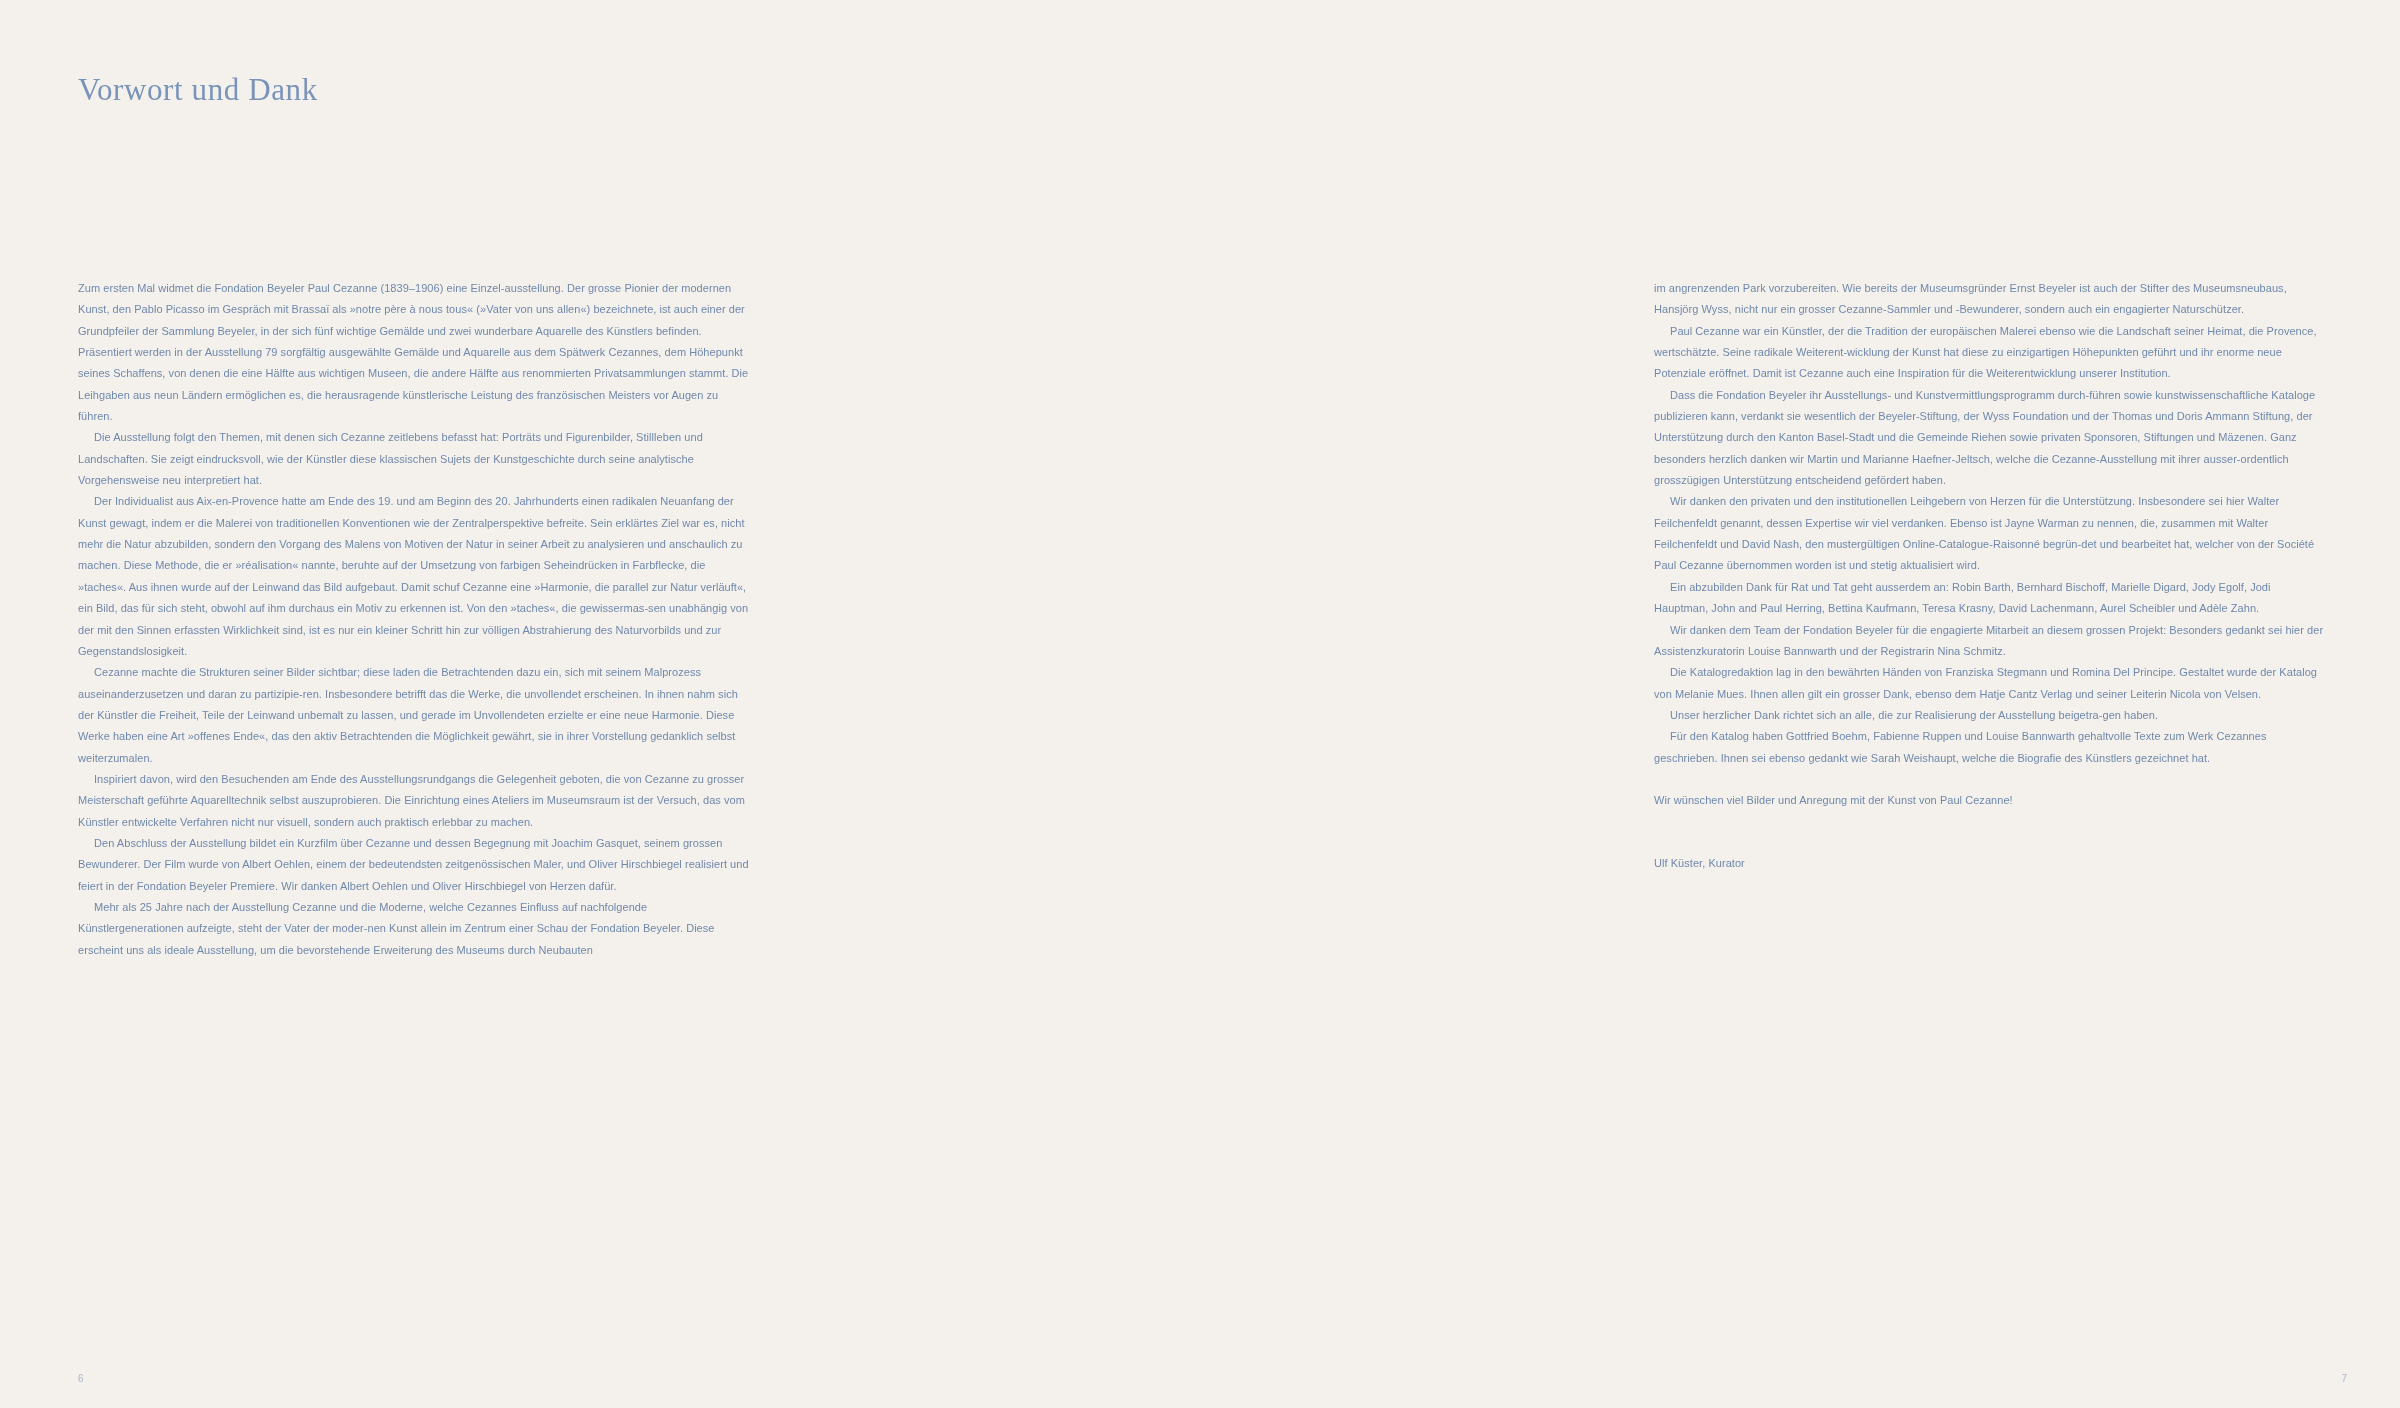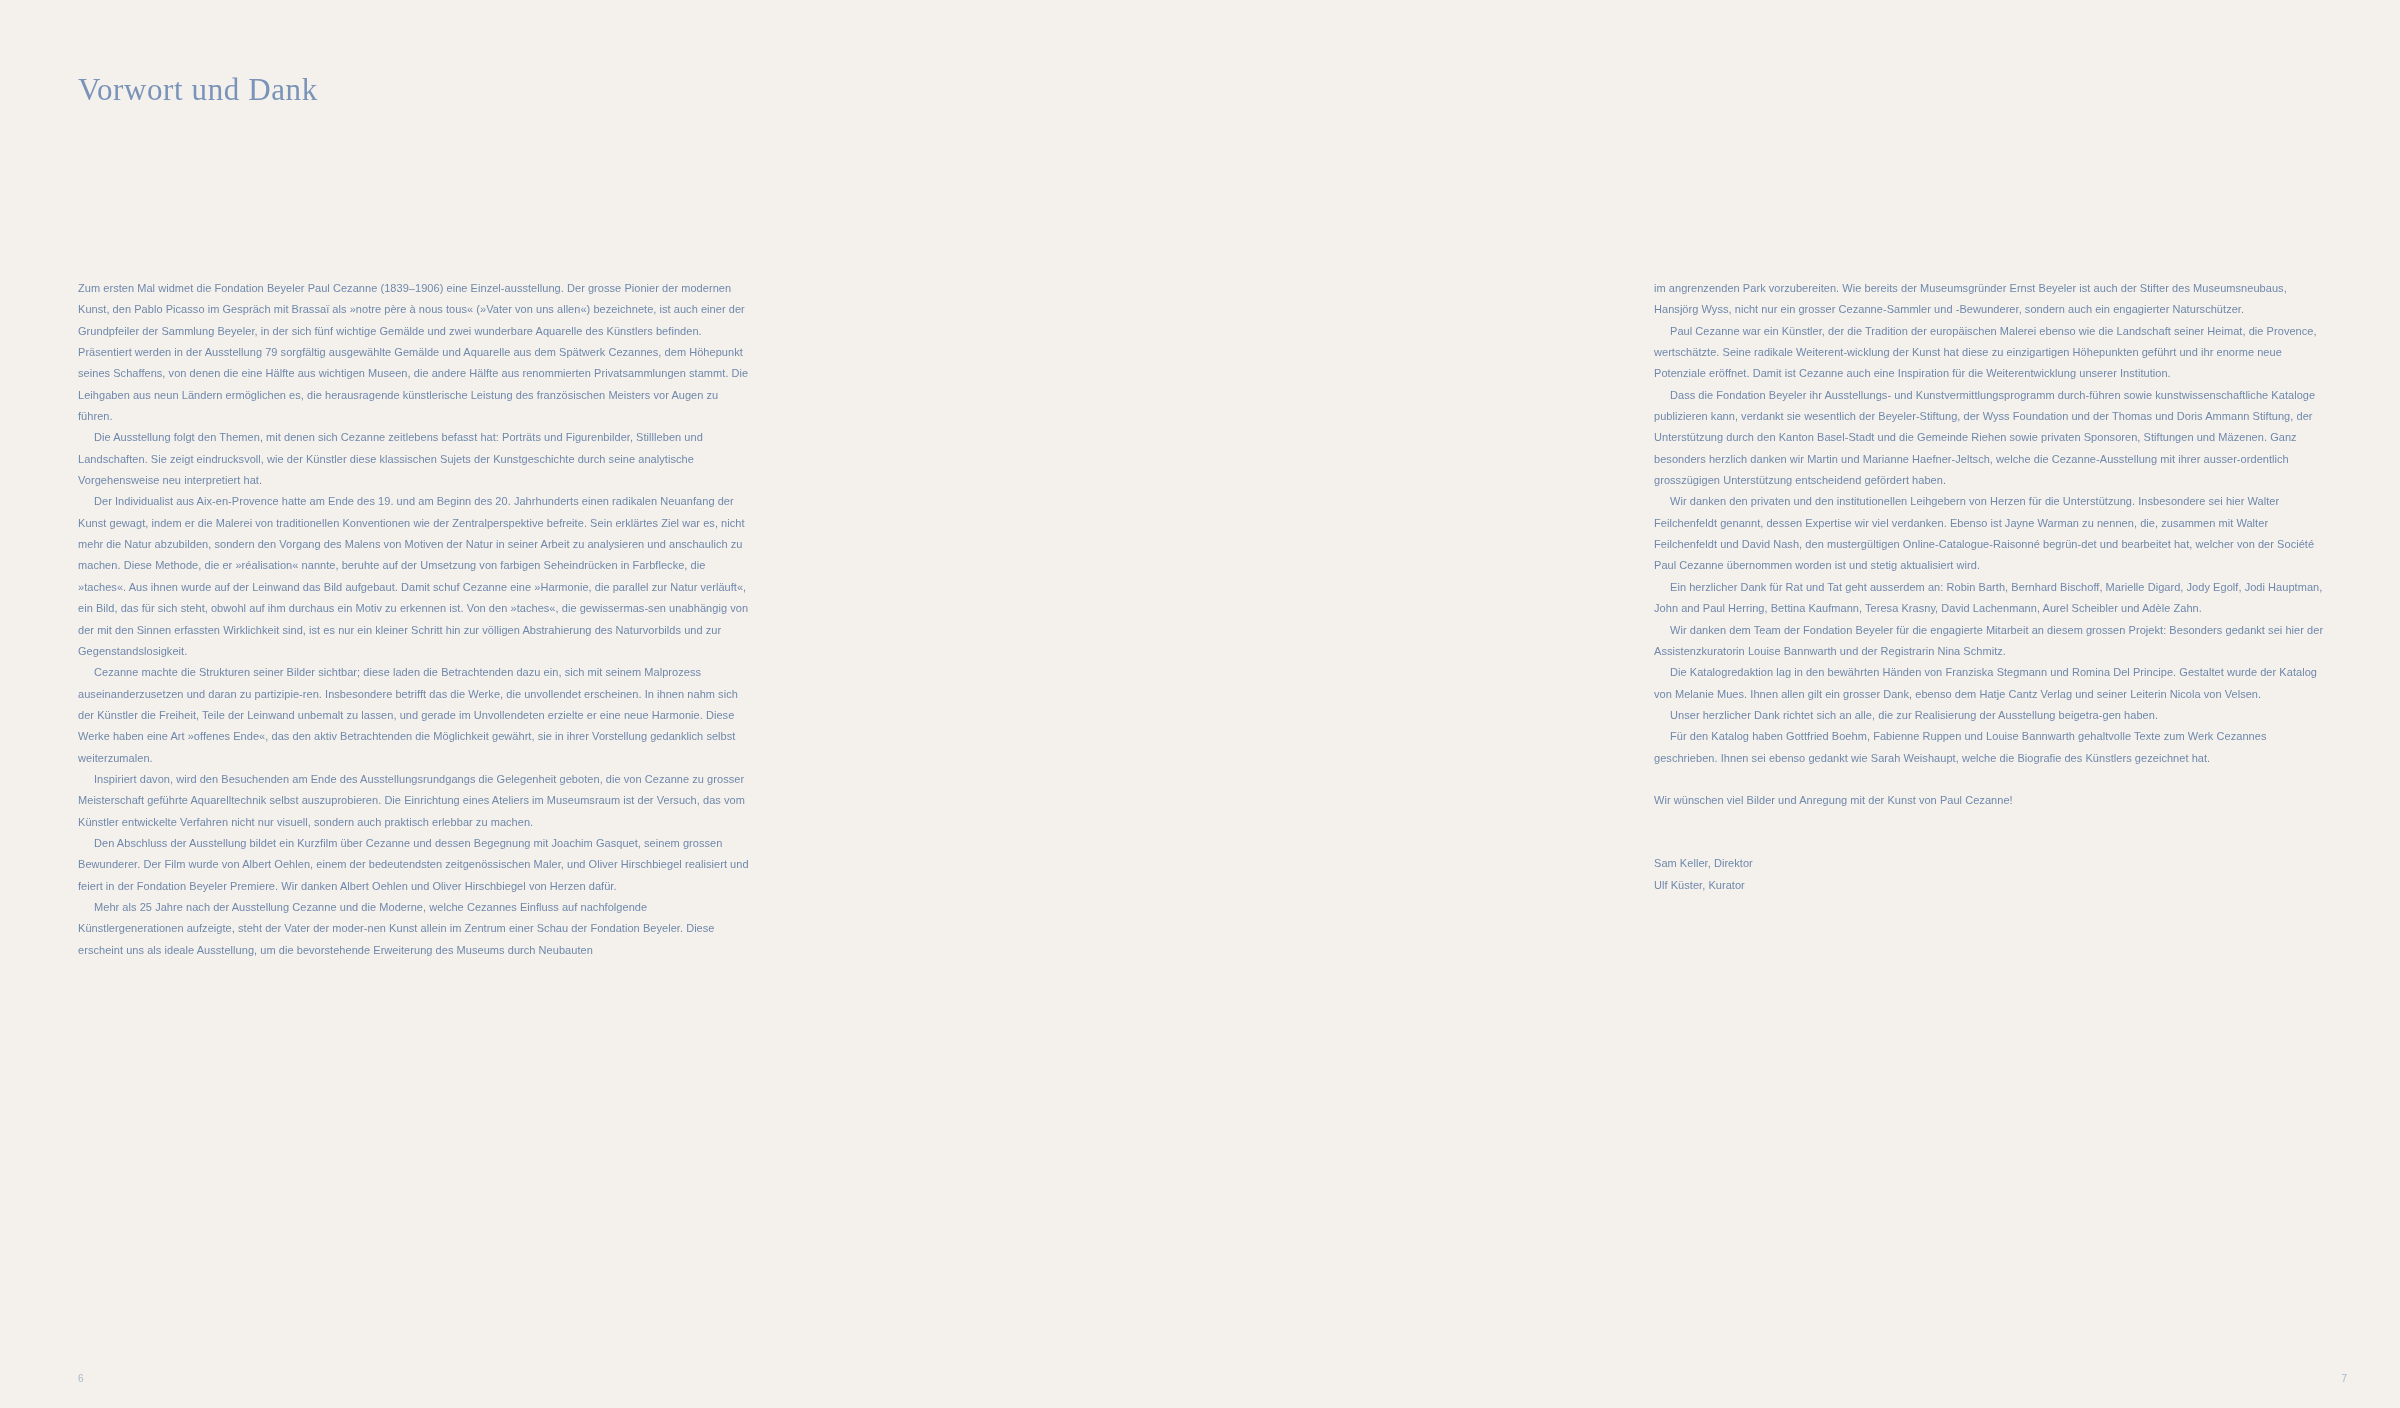--- a/index.html
+++ b/index.html
@@ -82,28 +82,27 @@
     <p class="indent">Inspiriert davon, wird den Besuchenden am Ende des Ausstellungsrundgangs die Gelegenheit geboten, die von Cezanne zu grosser Meisterschaft geführte Aquarelltechnik selbst auszuprobieren. Die Einrichtung eines Ateliers im Museumsraum ist der Versuch, das vom Künstler entwickelte Verfahren nicht nur visuell, sondern auch praktisch erlebbar zu machen.</p>
     <p class="indent">Den Abschluss der Ausstellung bildet ein Kurzfilm über Cezanne und dessen Begegnung mit Joachim Gasquet, seinem grossen Bewunderer. Der Film wurde von Albert Oehlen, einem der bedeutendsten zeitgenössischen Maler, und Oliver Hirschbiegel realisiert und feiert in der Fondation Beyeler Premiere. Wir danken Albert Oehlen und Oliver Hirschbiegel von Herzen dafür.</p>
     <p class="indent">Mehr als 25 Jahre nach der Ausstellung Cezanne und die Moderne, welche Cezannes Einfluss auf nachfolgende Künstlergenerationen aufzeigte, steht der Vater der moder-nen Kunst allein im Zentrum einer Schau der Fondation Beyeler. Diese erscheint uns als ideale Ausstellung, um die bevorstehende Erweiterung des Museums durch Neubauten</p>
   </div>
 
   <div class="col col-right">
     <p>im angrenzenden Park vorzubereiten. Wie bereits der Museumsgründer Ernst Beyeler ist auch der Stifter des Museumsneubaus, Hansjörg Wyss, nicht nur ein grosser Cezanne-Sammler und -Bewunderer, sondern auch ein engagierter Naturschützer.</p>
     <p class="indent">Paul Cezanne war ein Künstler, der die Tradition der europäischen Malerei ebenso wie die Landschaft seiner Heimat, die Provence, wertschätzte. Seine radikale Weiterent-wicklung der Kunst hat diese zu einzigartigen Höhepunkten geführt und ihr enorme neue Potenziale eröffnet. Damit ist Cezanne auch eine Inspiration für die Weiterentwicklung unserer Institution.</p>
     <p class="indent">Dass die Fondation Beyeler ihr Ausstellungs- und Kunstvermittlungsprogramm durch-führen sowie kunstwissenschaftliche Kataloge publizieren kann, verdankt sie wesentlich der Beyeler-Stiftung, der Wyss Foundation und der Thomas und Doris Ammann Stiftung, der Unterstützung durch den Kanton Basel-Stadt und die Gemeinde Riehen sowie privaten Sponsoren, Stiftungen und Mäzenen. Ganz besonders herzlich danken wir Martin und Marianne Haefner-Jeltsch, welche die Cezanne-Ausstellung mit ihrer ausser-ordentlich grosszügigen Unterstützung entscheidend gefördert haben.</p>
     <p class="indent">Wir danken den privaten und den institutionellen Leihgebern von Herzen für die Unterstützung. Insbesondere sei hier Walter Feilchenfeldt genannt, dessen Expertise wir viel verdanken. Ebenso ist Jayne Warman zu nennen, die, zusammen mit Walter Feilchenfeldt und David Nash, den mustergültigen Online-Catalogue-Raisonné begrün-det und bearbeitet hat, welcher von der Société Paul Cezanne übernommen worden ist und stetig aktualisiert wird.</p>
-    <p class="indent">Ein herzlicher Dank für Rat und Tat geht ausserdem an: Robin Barth, Bernhard Bischoff, Marielle Digard, Jody Egolf, Jodi Hauptman, John and Paul Herring, Bettina Kaufmann, Teresa Krasny, David Lachenmann, Aurel Scheibler und Adèle Zahn.</p>
+    <p class="indent">Ein abzubilden Dank für Rat und Tat geht ausserdem an: Robin Barth, Bernhard Bischoff, Marielle Digard, Jody Egolf, Jodi Hauptman, John and Paul Herring, Bettina Kaufmann, Teresa Krasny, David Lachenmann, Aurel Scheibler und Adèle Zahn.</p>
     <p class="indent">Wir danken dem Team der Fondation Beyeler für die engagierte Mitarbeit an diesem grossen Projekt: Besonders gedankt sei hier der Assistenzkuratorin Louise Bannwarth und der Registrarin Nina Schmitz.</p>
     <p class="indent">Die Katalogredaktion lag in den bewährten Händen von Franziska Stegmann und Romina Del Principe. Gestaltet wurde der Katalog von Melanie Mues. Ihnen allen gilt ein grosser Dank, ebenso dem Hatje Cantz Verlag und seiner Leiterin Nicola von Velsen.</p>
     <p class="indent">Unser herzlicher Dank richtet sich an alle, die zur Realisierung der Ausstellung beigetra-gen haben.</p>
     <p class="indent">Für den Katalog haben Gottfried Boehm, Fabienne Ruppen und Louise Bannwarth gehaltvolle Texte zum Werk Cezannes geschrieben. Ihnen sei ebenso gedankt wie Sarah Weishaupt, welche die Biografie des Künstlers gezeichnet hat.</p>
     <p class="gap">Wir wünschen viel Bilder und Anregung mit der Kunst von Paul Cezanne!</p>
     <div class="signature">
-      <div>Sam Keller, Direktor</div>
       <div>Ulf Küster, Kurator</div>
     </div>
   </div>
 
   <div class="folio folio-left">6</div>
   <div class="folio folio-right">7</div>
 
 </div>
 
 </body></html>

